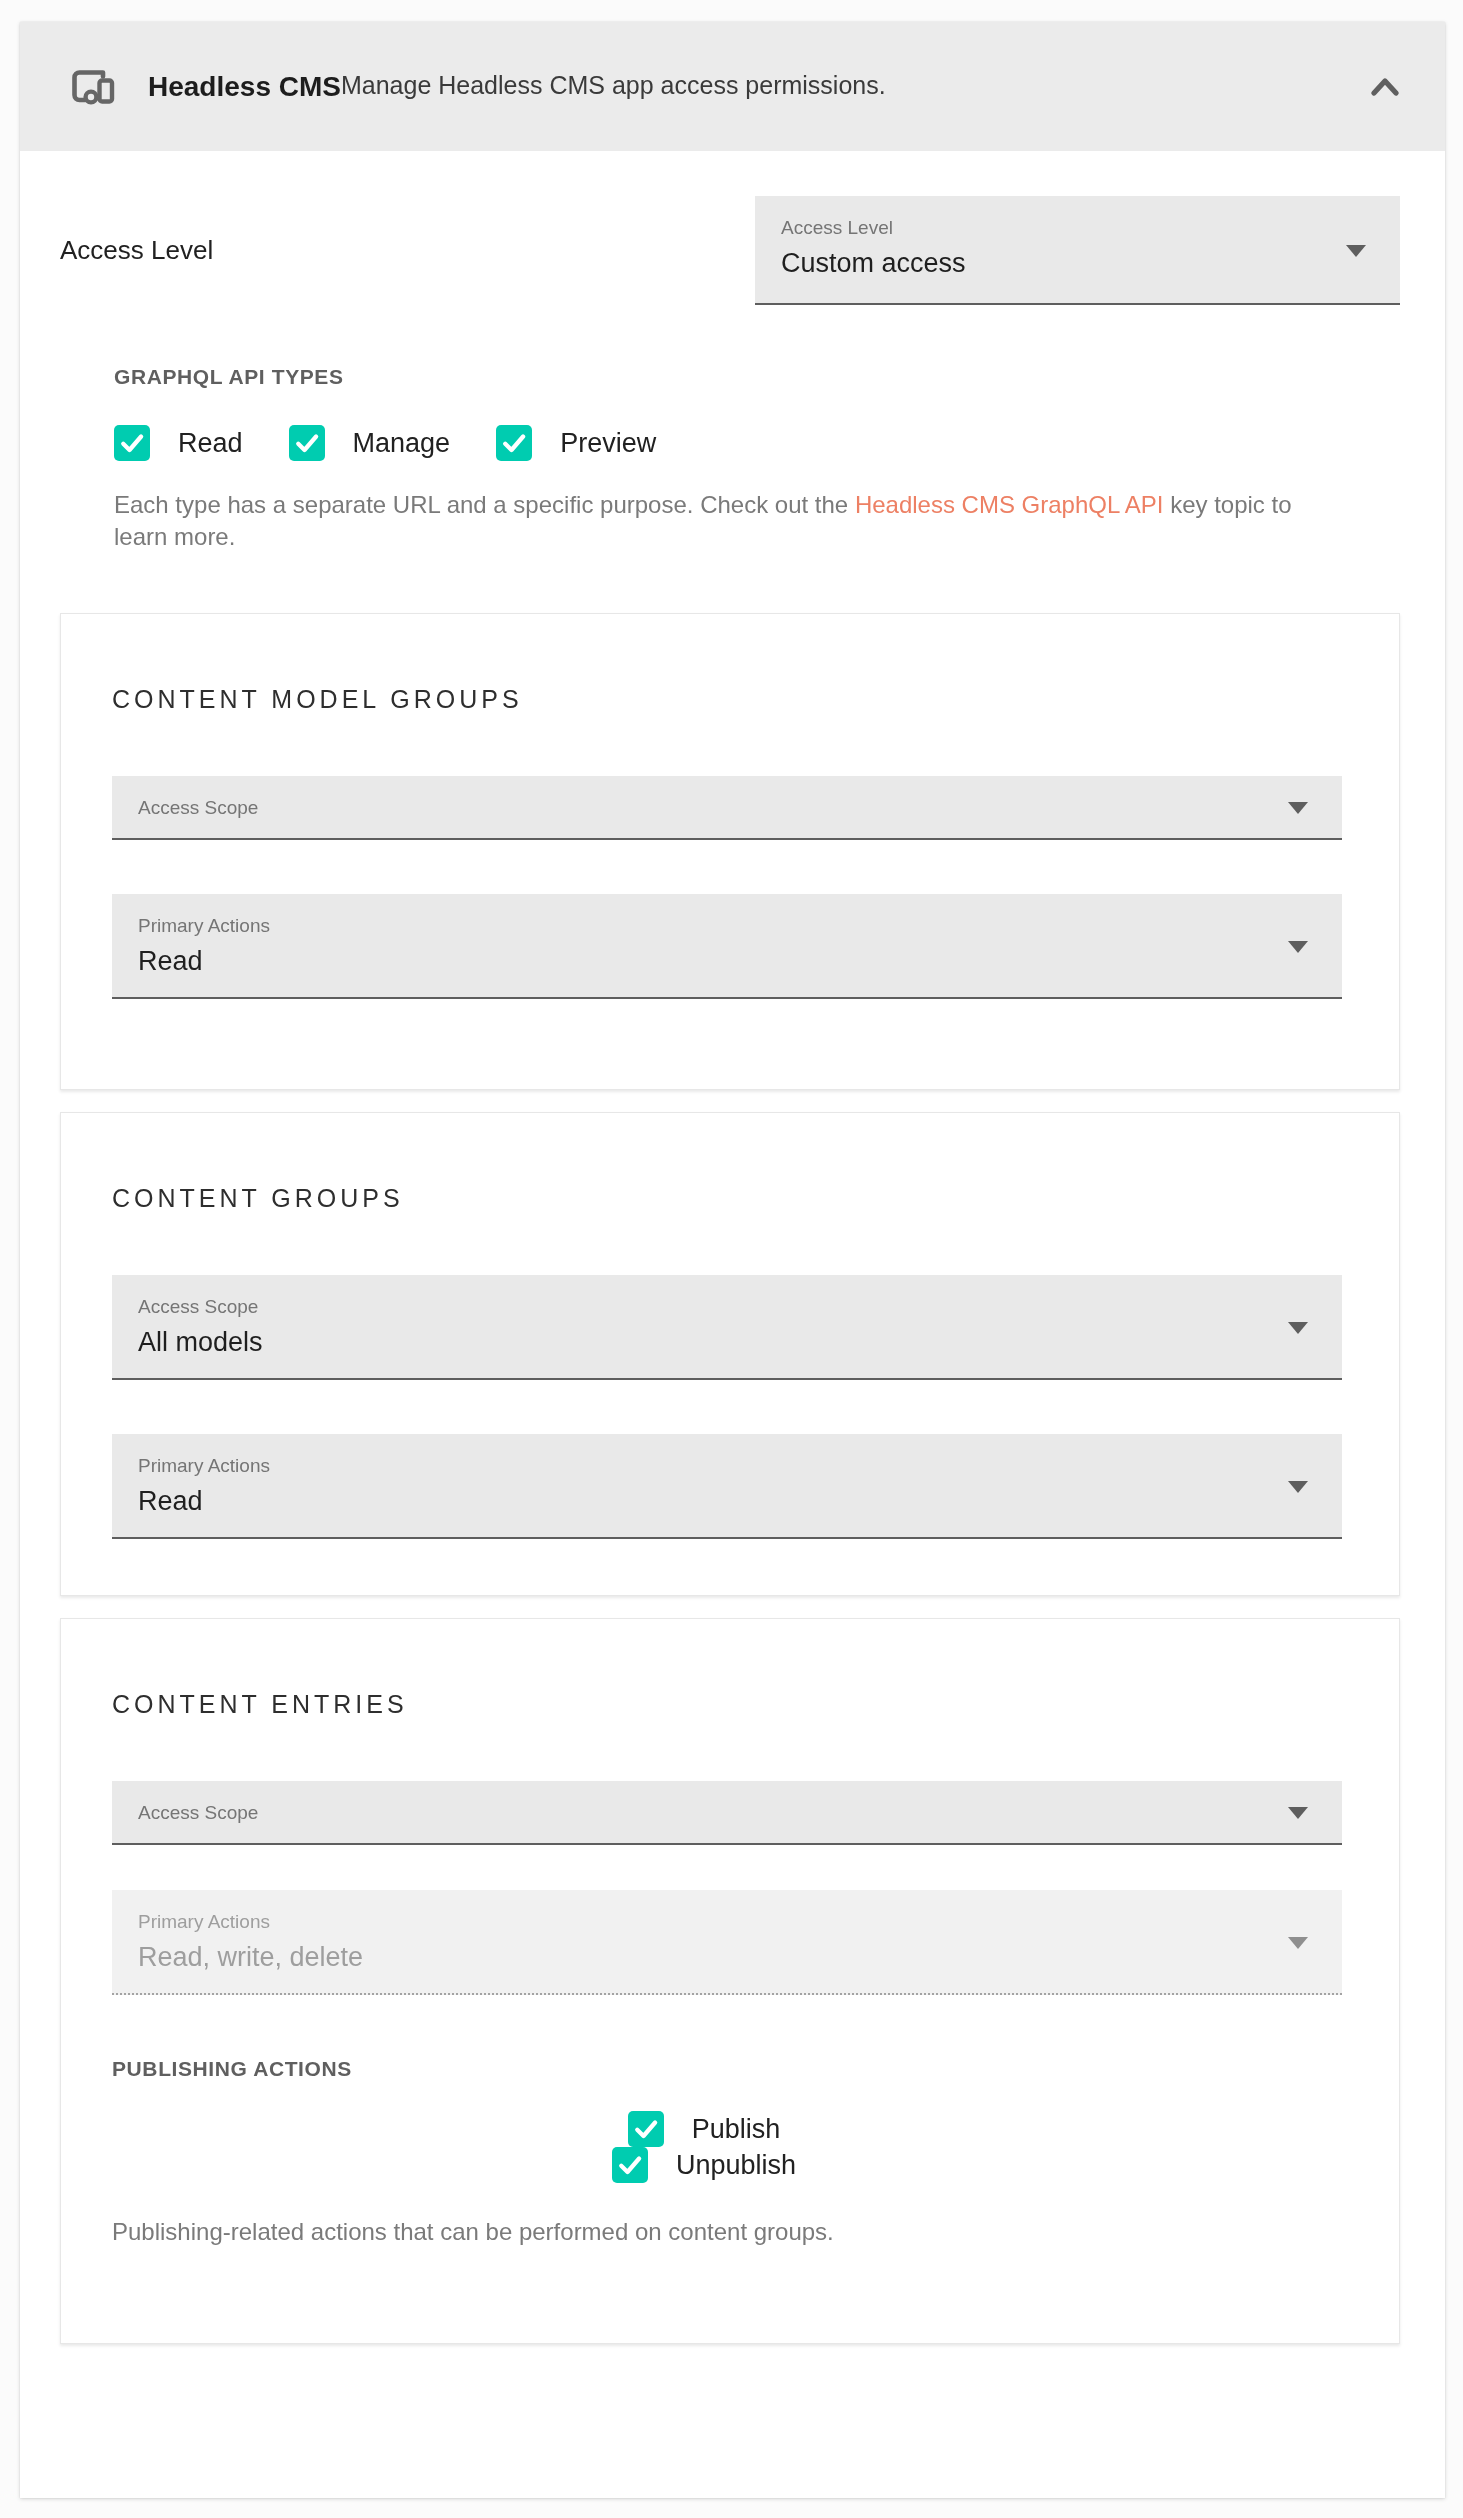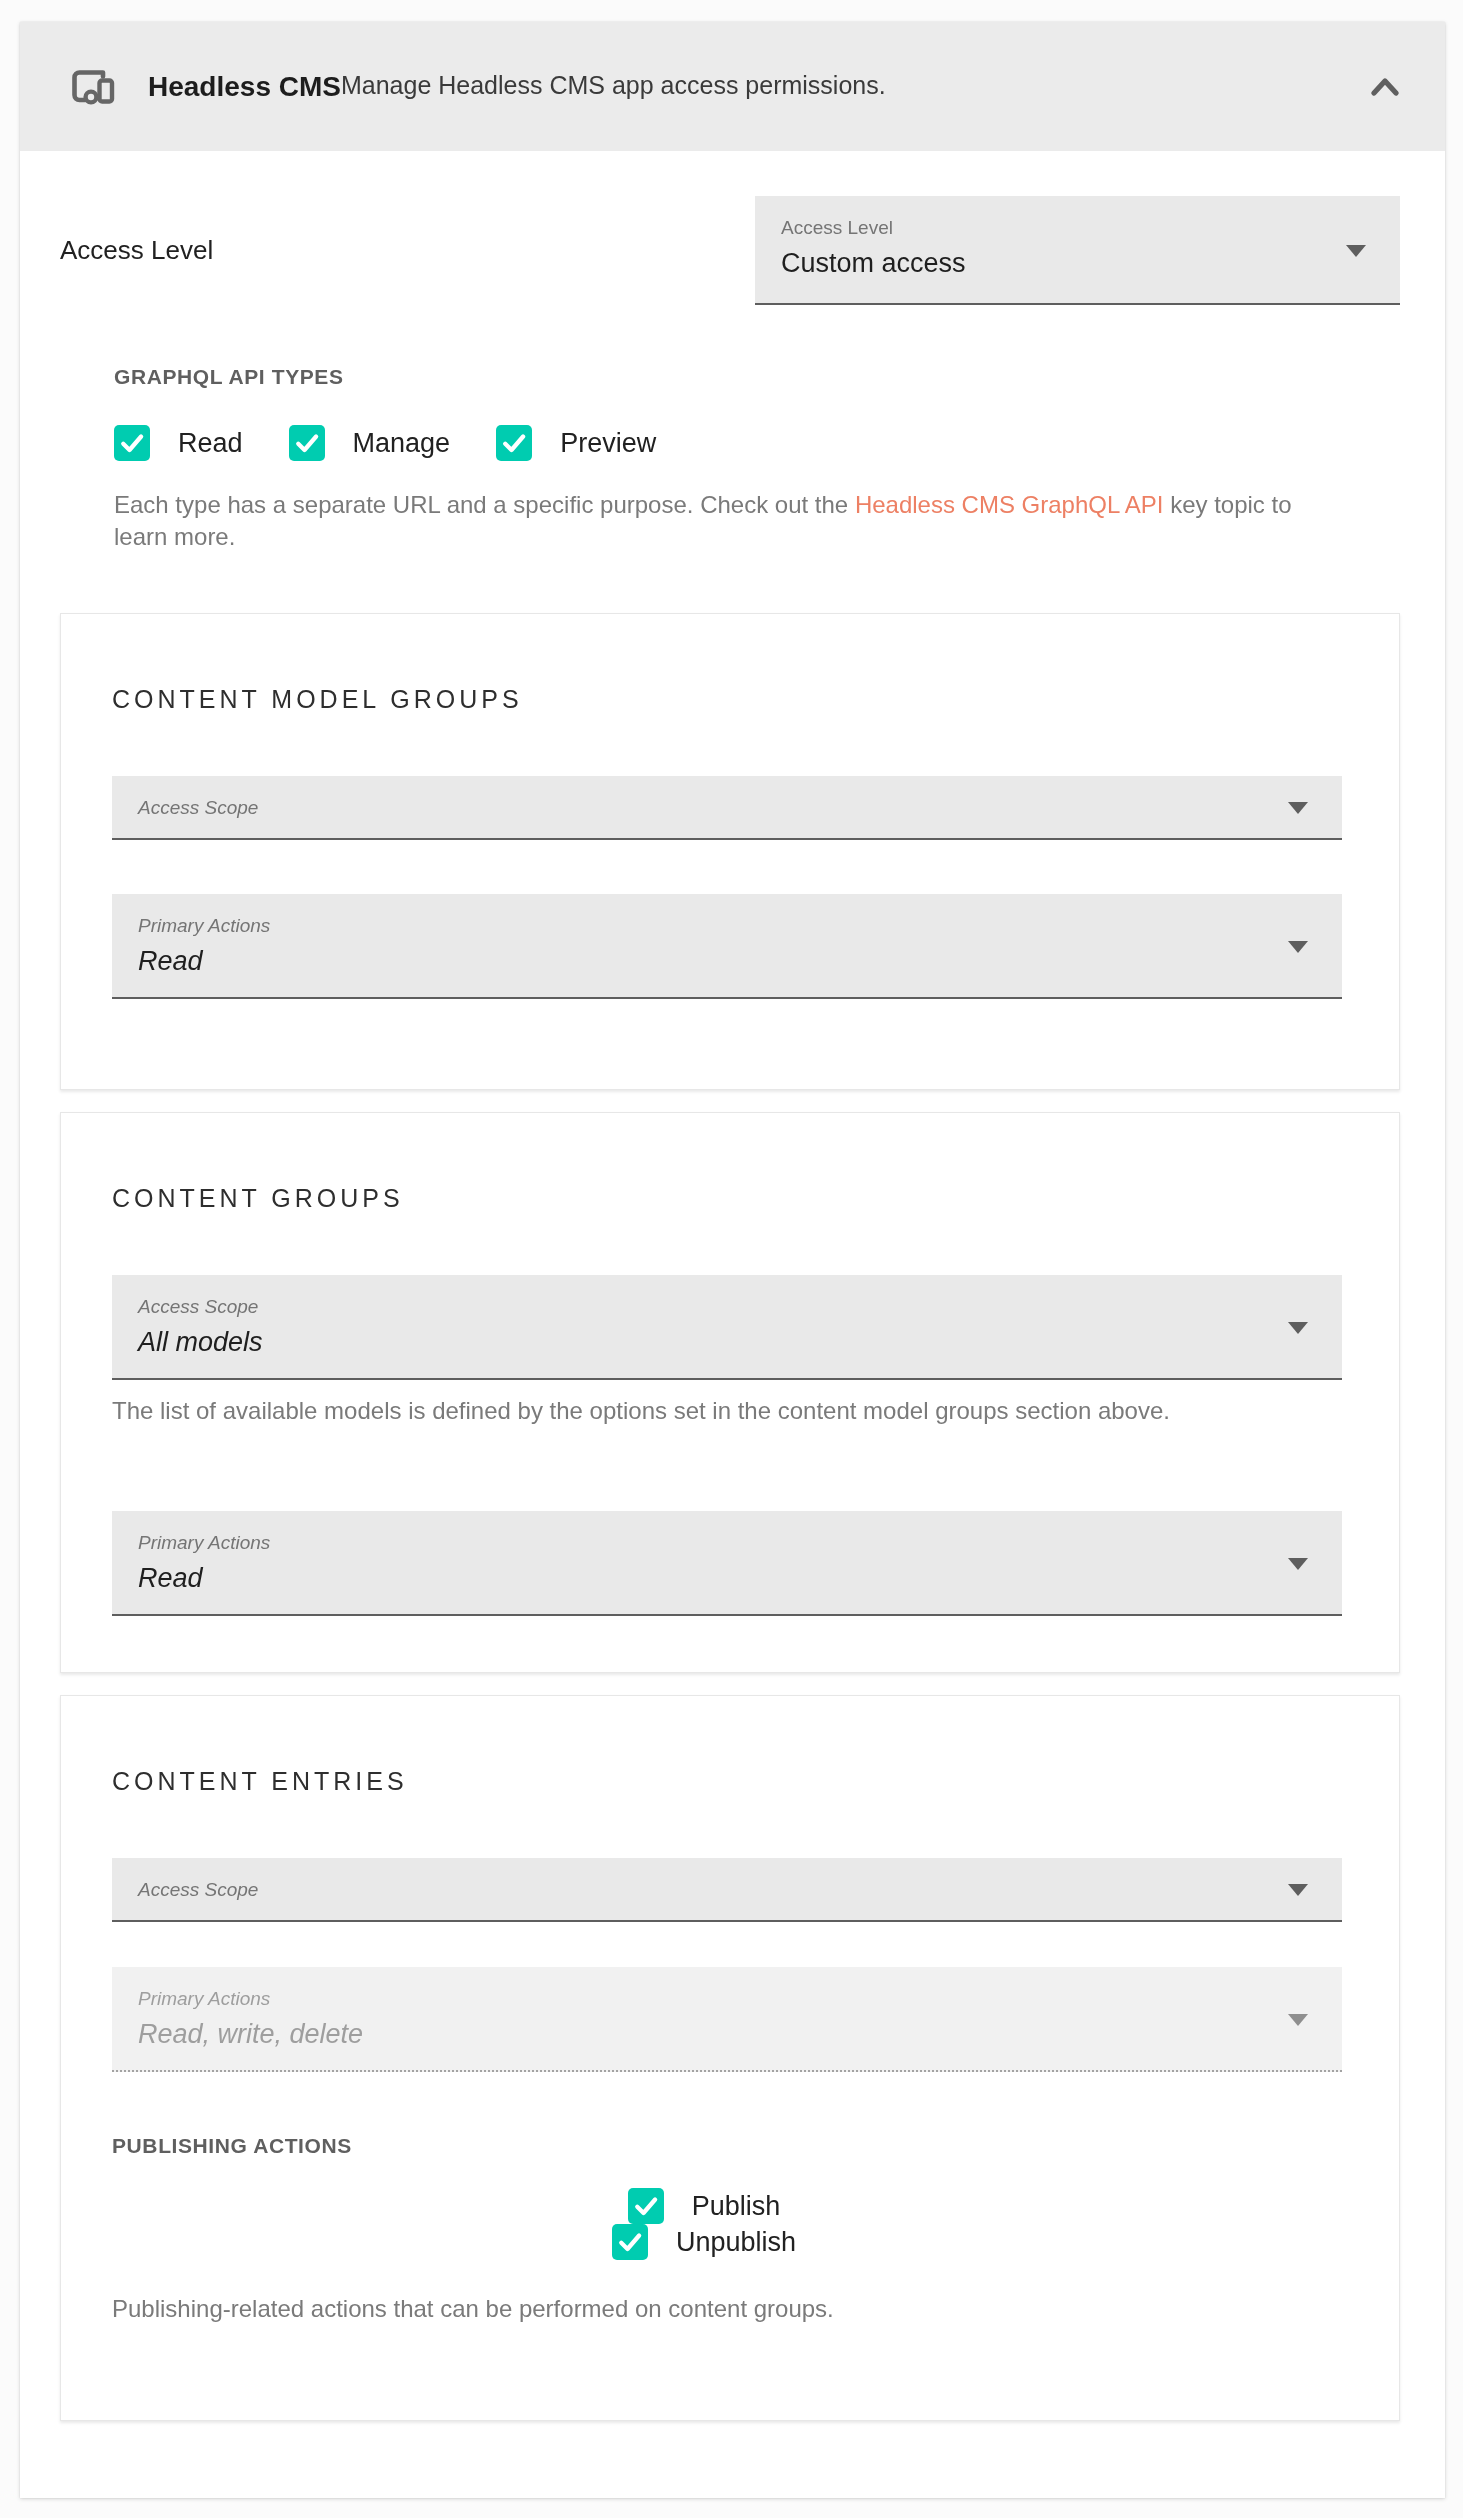--- a/index.html
+++ b/index.html
@@ -78,21 +78,21 @@
     border:1px solid #e7e7e7;background:#fff;
     box-shadow:0 2px 3px rgba(0,0,0,0.09);
     padding:70px 57px 90px 51px;box-sizing:border-box;
   }
   .card.first{margin-top:60px;}
   .card.pb56{padding-bottom:56px;}
   .card.pb95{padding-bottom:95px;}
   .card-heading{
     font-size:25px;color:#2e2e2e;letter-spacing:4px;line-height:30px;
   }
-  .card .msel{margin-top:62px;font-style:italic;}
+  .card .msel{margin-top:62px;}
   .card .msel + .msel{margin-top:54px;}
   .card-note{font-size:24px;color:#7a7a7a;line-height:33px;margin-top:14px;}
   .card .note-then-sel{margin-top:84px;}
   .pub-head{margin-top:62px;}
   .card .cbx-row{margin-top:30px;flex-direction:column;}
   .card .note-bottom{margin-top:32px;}
 </style>
 </head>
 <body>
 
@@ -166,21 +166,20 @@
     </div>
   </div>
 
   <div class="card pb56">
     <div class="card-heading">CONTENT GROUPS</div>
     <div class="msel">
       <div class="msel-label">Access Scope</div>
       <div class="msel-value">All models</div>
       <span class="arrow"></span>
     </div>
-    <div class="card-note">The list of available models is defined by the options set in the content model groups section above.</div>
     <div class="msel note-then-sel">
       <div class="msel-label">Primary Actions</div>
       <div class="msel-value">Read</div>
       <span class="arrow"></span>
     </div>
   </div>
 
   <div class="card pb95">
     <div class="card-heading">CONTENT ENTRIES</div>
     <div class="msel">

